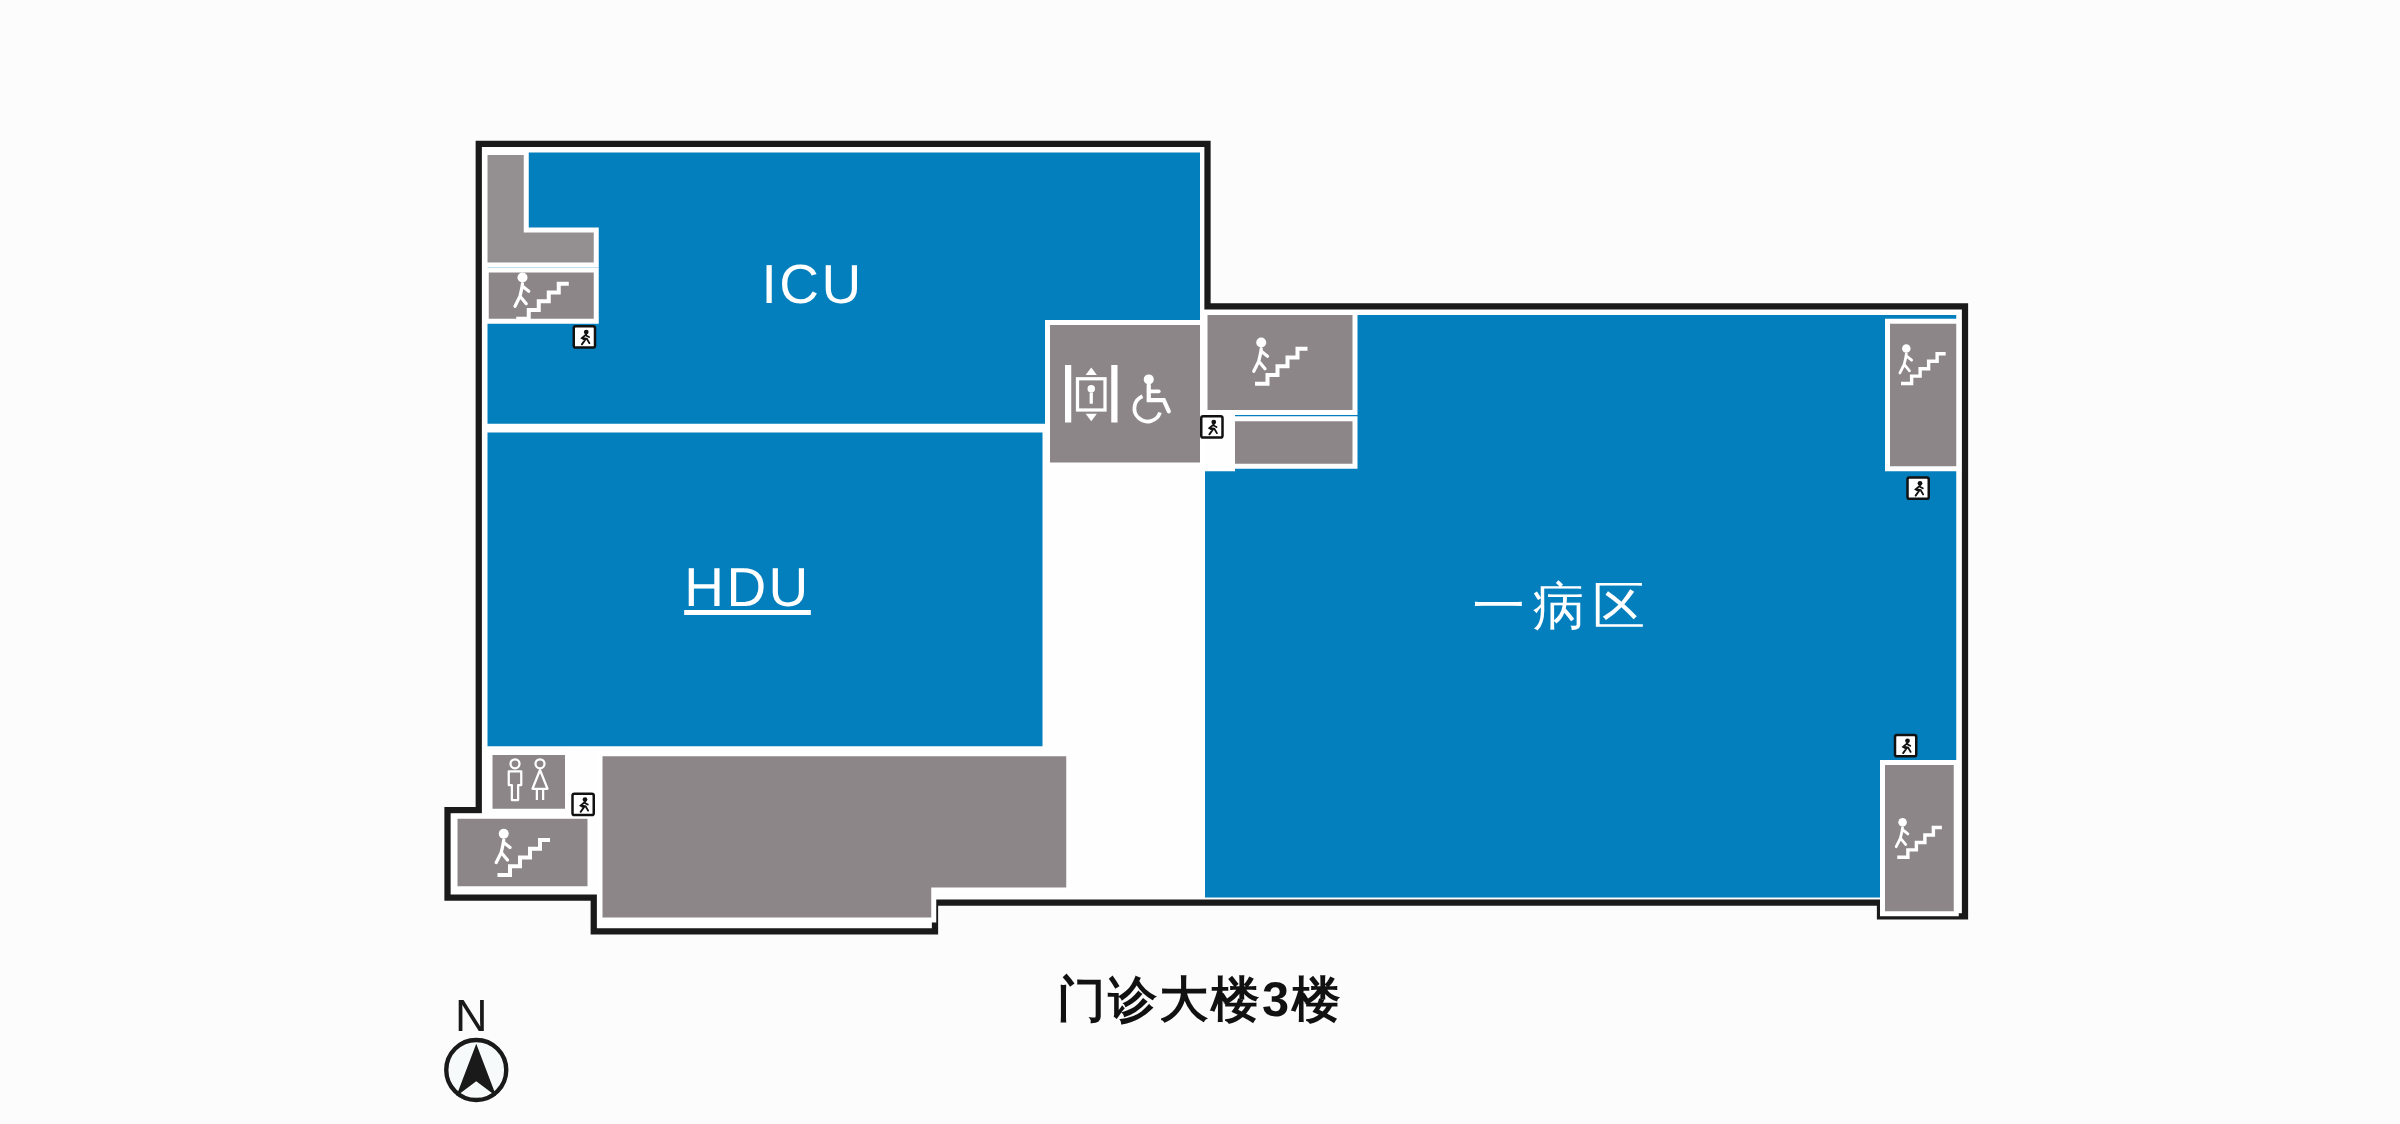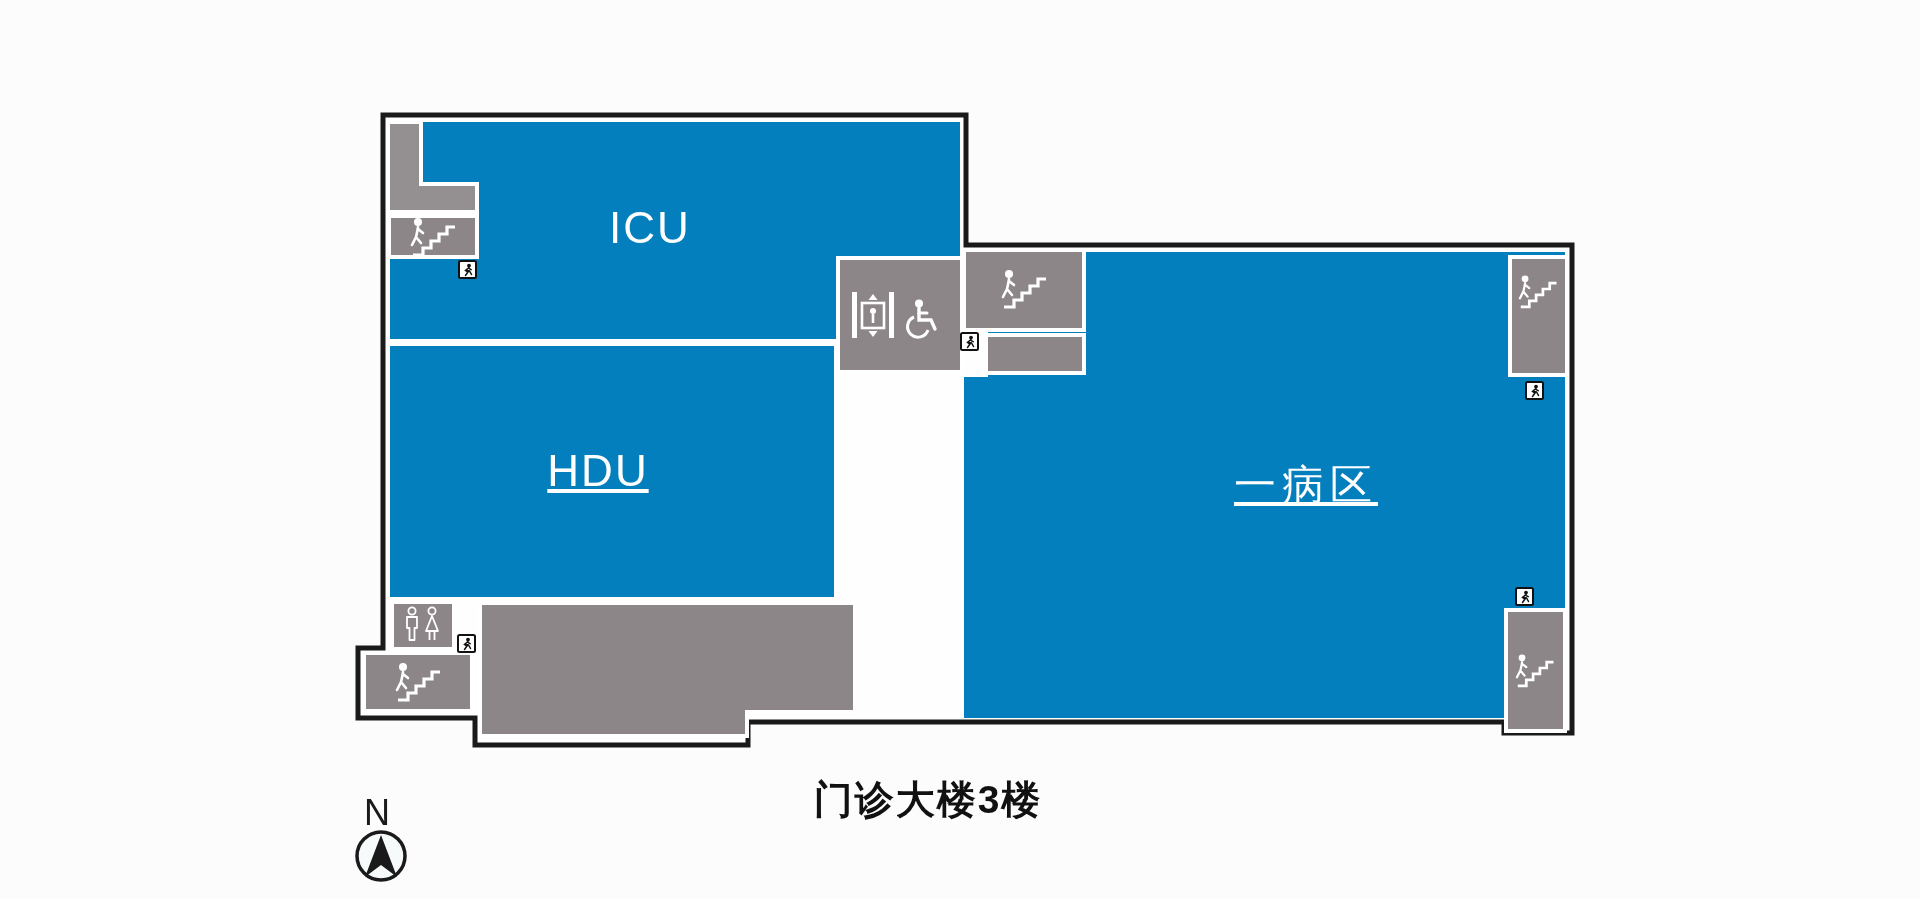--- a/index.html
+++ b/index.html
@@ -2,21 +2,21 @@
 <html><head>
 <meta charset="utf-8">
 <style>
   html,body{margin:0;padding:0;background:#fcfcfc;}
   .canvas{position:relative;width:1920px;height:899px;background:#fcfcfc;overflow:hidden;
           font-family:"Liberation Sans","DejaVu Sans",sans-serif;}
   .layer{position:absolute;left:0;top:0;}
   .room-label{position:absolute;transform:translate(-50%,-50%);color:#ffffff;
               font-size:44px;letter-spacing:2px;white-space:nowrap;}
   .room-label.cjk{font-size:42px;letter-spacing:6px;}
-  .floor-title{position:absolute;left:928px;top:800px;transform:translate(-50%,-50%);
+  .floor-title{position:absolute;left:960px;top:800px;transform:translate(-50%,-50%);
                color:#111111;font-size:39px;font-weight:bold;letter-spacing:2px;white-space:nowrap;}
   .n-label{position:absolute;left:377px;top:813px;transform:translate(-50%,-50%);
            color:#1a1a1a;font-size:36px;font-weight:400;}
 </style>
 </head>
 <body>
 
 <div class="canvas">
 
   <svg class="layer" width="1920" height="899" viewBox="0 0 1920 899">
@@ -98,19 +98,19 @@
     <use href="#exit-glyph" x="457" y="634"></use>
 
     <g transform="translate(354,829)">
       <circle cx="27" cy="27" r="24" fill="#f7fafb" stroke="#1a1a1a" stroke-width="3.5"></circle>
       <polygon points="27,6 43,48 27,36 11,48" fill="#1a1a1a"></polygon>
     </g>
   </svg>
 
   <div class="room-label" style="left:650px;top:228px;">ICU</div>
   <div class="room-label" style="left:598px;top:471px;text-decoration:underline;">HDU</div>
-  <div class="room-label cjk" style="left:1306px;top:485px;text-decoration:underline;">一病区</div>
+  <div class="room-label cjk" style="left:1250px;top:485px;">一病区</div>
 
   <div class="floor-title">门诊大楼3楼</div>
 
   <div class="n-label">N</div>
 
 </div>
 
 </body></html>

